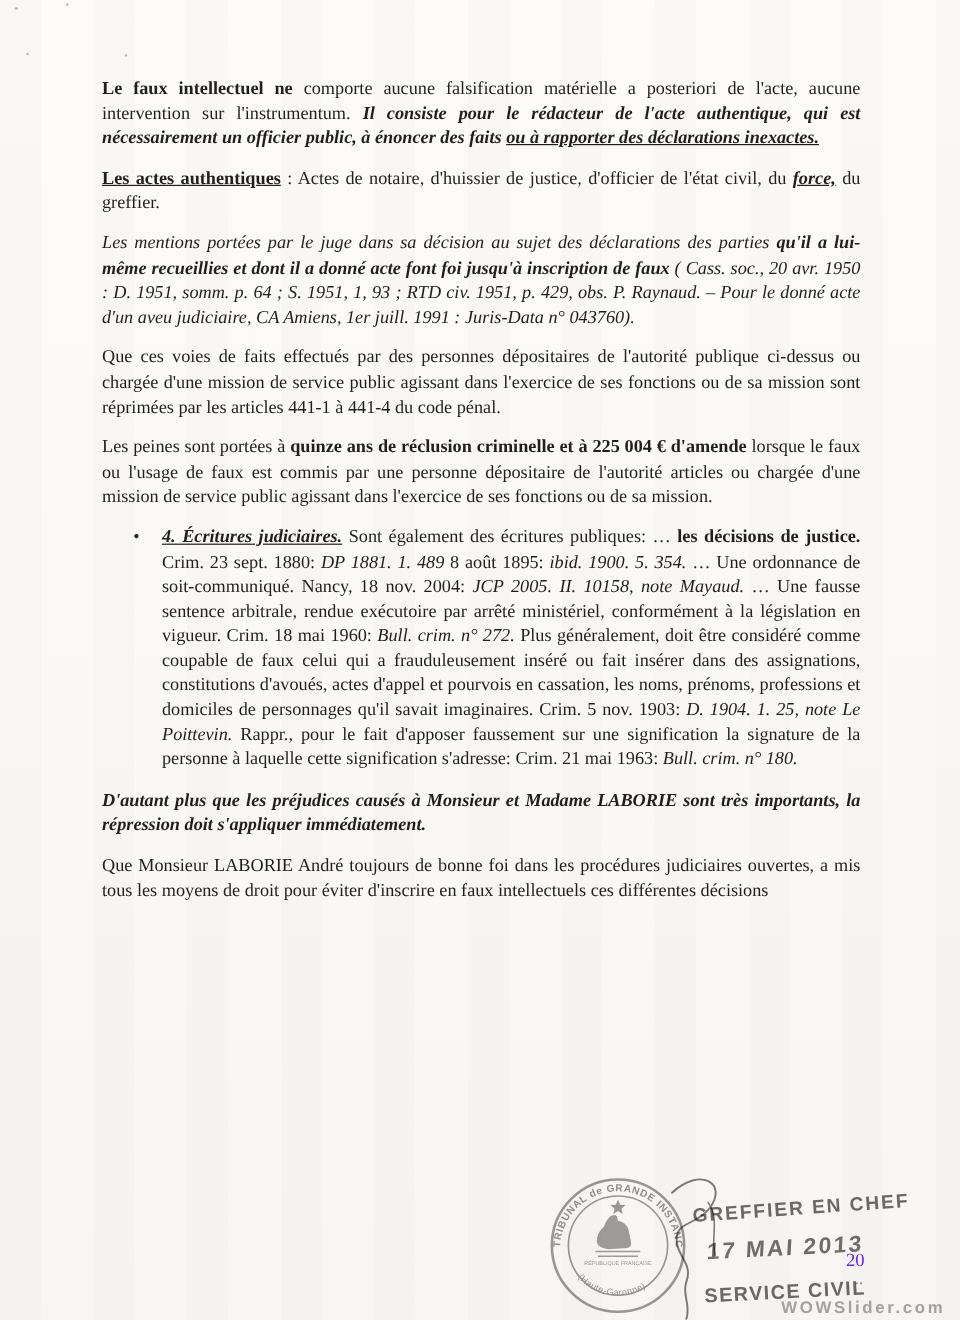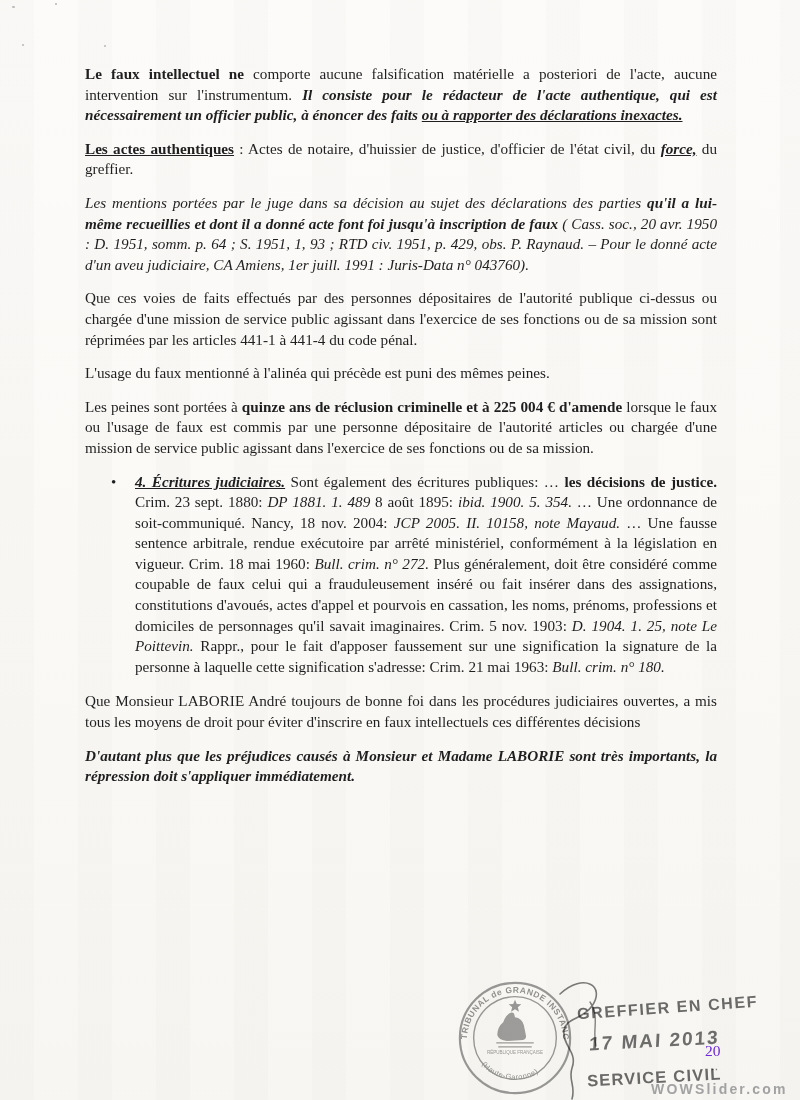--- a/index.html
+++ b/index.html
@@ -49,30 +49,29 @@
 <div class="speck" style="left:12px;top:6px;width:3px;height:2px;"></div>
 <div class="speck" style="left:55px;top:3px;width:2px;height:2px;"></div>
 <div class="speck" style="left:22px;top:44px;width:2px;height:2px;"></div>
 <div class="speck" style="left:104px;top:45px;width:2px;height:2px;"></div>
 
 <div class="content">
   <div class="para"><span class="b">Le faux intellectuel ne</span><span> comporte aucune falsification matérielle a posteriori de l'acte, aucune intervention sur l'instrumentum. </span><span class="b i">Il consiste pour le rédacteur de l'acte authentique, qui est nécessairement un officier public, à énoncer des faits </span><span class="b i u">ou à rapporter des déclarations inexactes.</span></div>
   <div class="para"><span class="b u">Les actes authentiques</span><span> : Actes de notaire, d'huissier de justice, d'officier de l'état civil, du </span><span class="b i u">force,</span><span> du greffier.</span></div>
   <div class="para"><span class="i">Les mentions portées par le juge dans sa décision au sujet des déclarations des parties </span><span class="b i">qu'il a lui-même recueillies et dont il a donné acte font foi jusqu'à inscription de faux</span><span class="i"> ( Cass. soc., 20 avr. 1950 : D. 1951, somm. p. 64 ; S. 1951, 1, 93 ; RTD civ. 1951, p. 429, obs. P. Raynaud. – Pour le donné acte d'un aveu judiciaire,  CA Amiens, 1er juill. 1991 : Juris-Data n° 043760).</span></div>
   <div class="para"><span>Que ces voies de faits effectués par des personnes dépositaires de l'autorité publique ci-dessus ou chargée d'une mission de service public agissant dans l'exercice de ses fonctions ou de sa mission sont réprimées par les articles 441-1 à 441-4 du code pénal.</span></div>
-  <div class="para"><span>L'usage du faux mentionné à l'alinéa qui précède est puni des mêmes peines.</span></div>
   <div class="para"><span>Les peines sont portées à </span><span class="b">quinze ans de réclusion criminelle et à 225 004 € d'amende</span><span> lorsque le faux ou l'usage de faux est commis par une personne dépositaire de l'autorité articles ou chargée d'une mission de service public agissant dans l'exercice de ses fonctions ou de sa mission.</span></div>
 
   <div class="bullet-row">
     <span class="bullet-marker">•</span>
     <div class="bullet-text"><span class="b i u">4. Écritures judiciaires.</span><span> Sont également des écritures publiques: … </span><span class="b">les décisions de justice.</span><span> Crim. 23 sept. 1880: </span><span class="i">DP 1881. 1. 489</span><span> 8 août 1895: </span><span class="i">ibid. 1900. 5. 354.</span><span> … Une ordonnance de soit-communiqué. Nancy, 18 nov. 2004: </span><span class="i">JCP 2005. II. 10158, note Mayaud.</span><span> … Une fausse sentence arbitrale, rendue exécutoire par arrêté ministériel, conformément à la législation en vigueur. Crim. 18 mai 1960: </span><span class="i">Bull. crim. n° 272.</span><span> Plus généralement, doit être considéré comme coupable de faux celui qui a frauduleusement inséré ou fait insérer dans des assignations, constitutions d'avoués, actes d'appel et pourvois en cassation, les noms, prénoms, professions et domiciles de personnages qu'il savait imaginaires. Crim. 5 nov. 1903: </span><span class="i">D. 1904. 1. 25, note Le Poittevin.</span><span> Rappr., pour le fait d'apposer faussement sur une signification la signature de la personne à laquelle cette signification s'adresse: Crim. 21 mai 1963: </span><span class="i">Bull. crim. n° 180.</span></div>
   </div>
 
+  <div class="para"><span class="b i">D'autant plus que les préjudices causés à Monsieur et Madame LABORIE sont très importants, la répression doit s'appliquer immédiatement.</span></div>
   <div class="para"><span>Que Monsieur LABORIE André toujours de bonne foi dans les procédures judiciaires ouvertes, a mis tous les moyens de droit pour éviter d'inscrire en faux intellectuels ces différentes décisions</span></div>
-  <div class="para"><span class="b i">D'autant plus que les préjudices causés à Monsieur et Madame LABORIE sont très importants, la répression doit s'appliquer immédiatement.</span></div>
 </div>
 
 <svg class="seal-svg" width="126" height="126" viewBox="0 0 128 128">
   <defs>
     <path id="arcTop" d="M 15,66 A 49,49 0 1 1 113,66"></path>
     <path id="arcBottom" d="M 23,80 A 46,46 0 0 0 105,80"></path>
   </defs>
   <circle cx="64" cy="63" r="56" fill="none" stroke="#8b8b8b" stroke-width="2.2"></circle>
   <circle cx="64" cy="63" r="42" fill="none" stroke="#8b8b8b" stroke-width="1.4"></circle>
   <text font-family="Liberation Sans, sans-serif" font-size="8.6" font-weight="bold" fill="#828282" letter-spacing="0.6">

